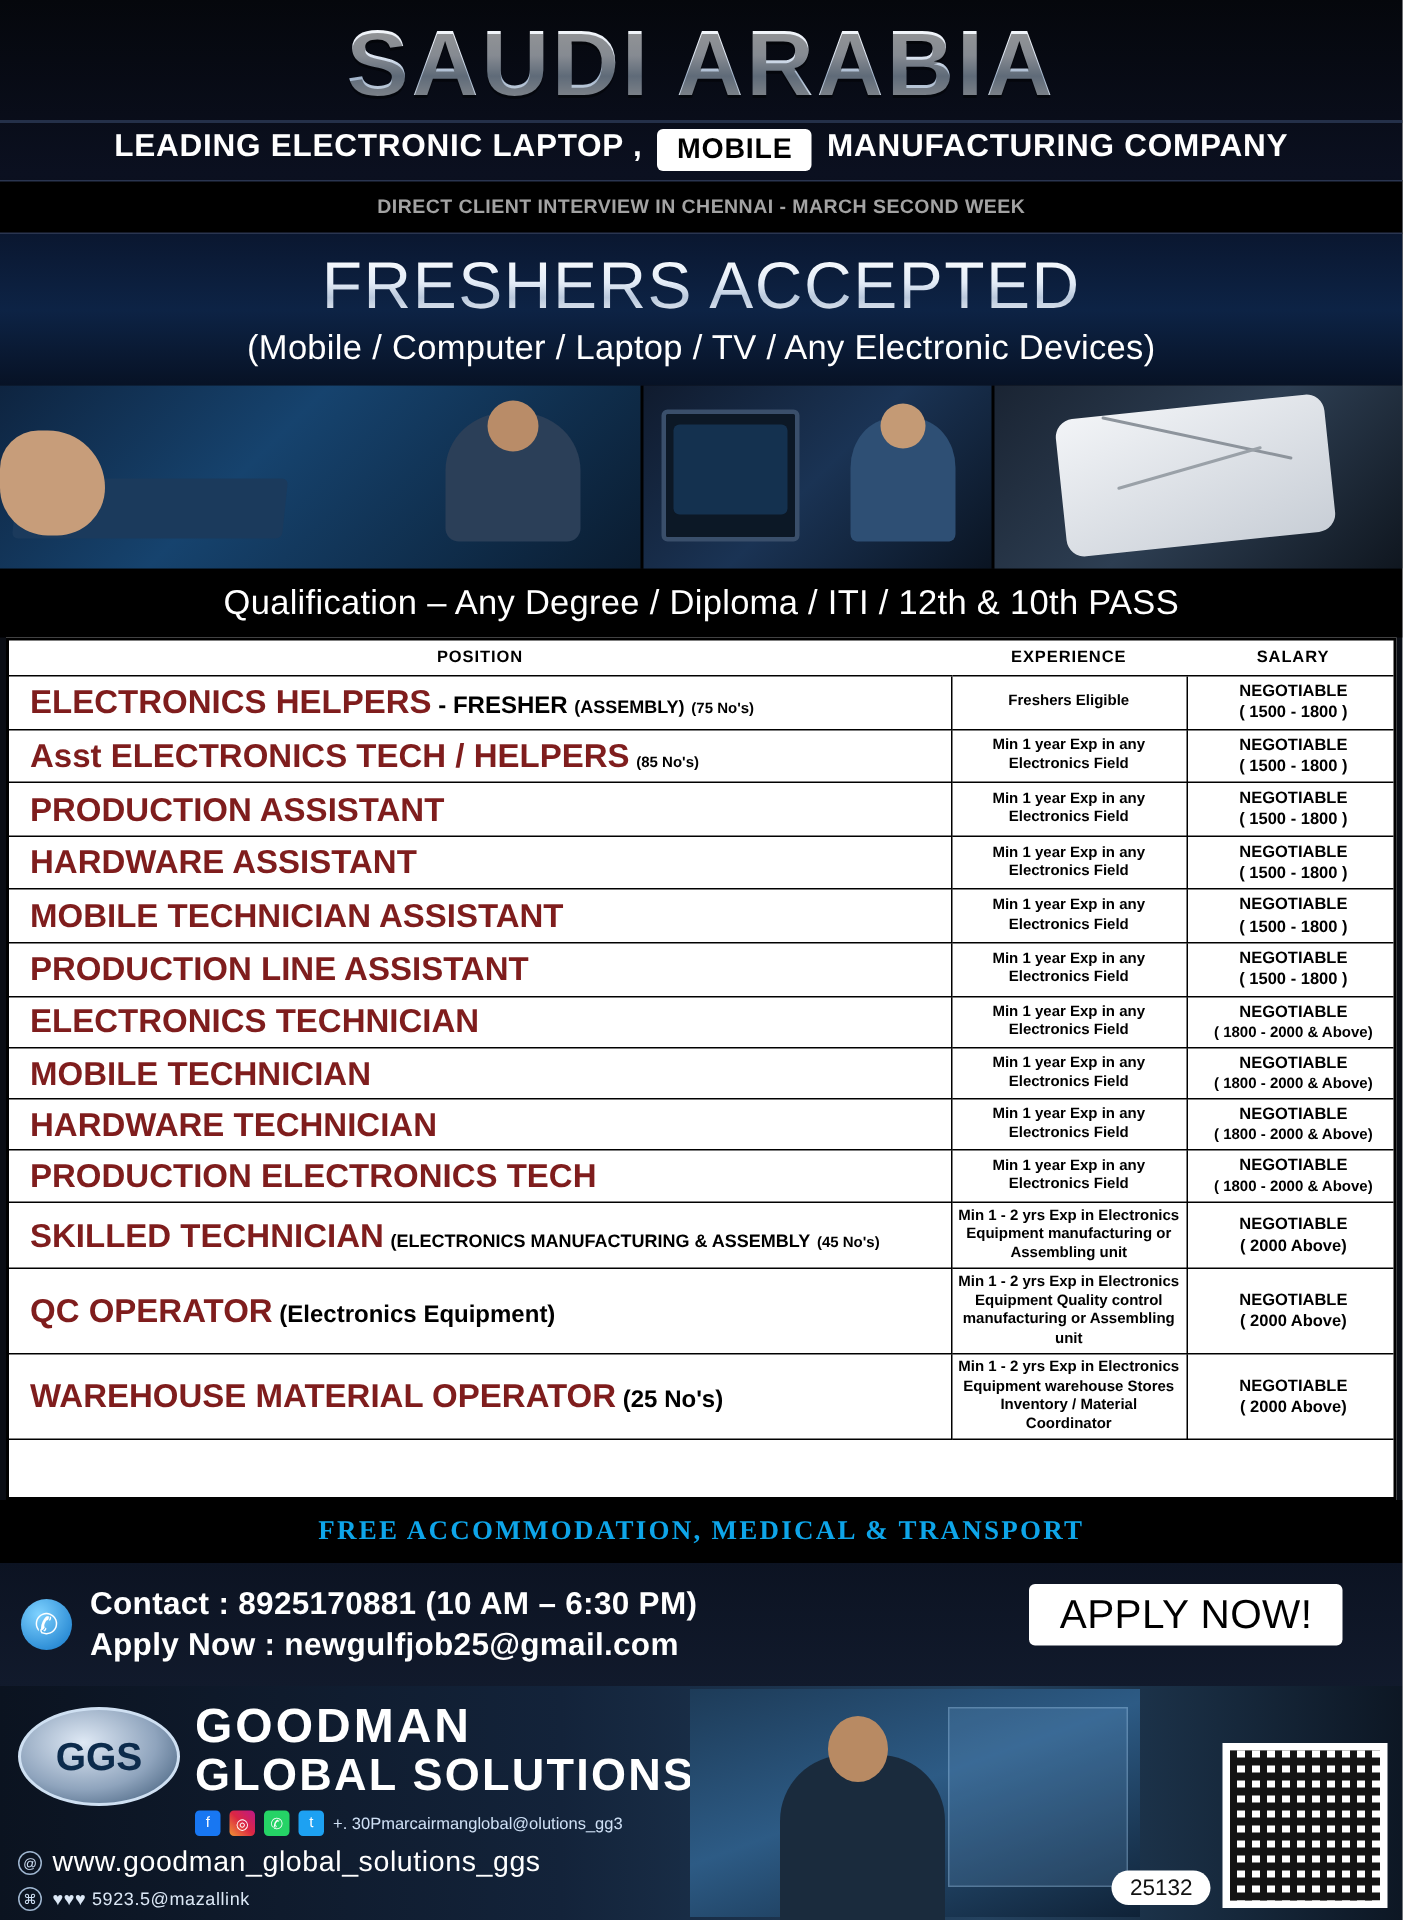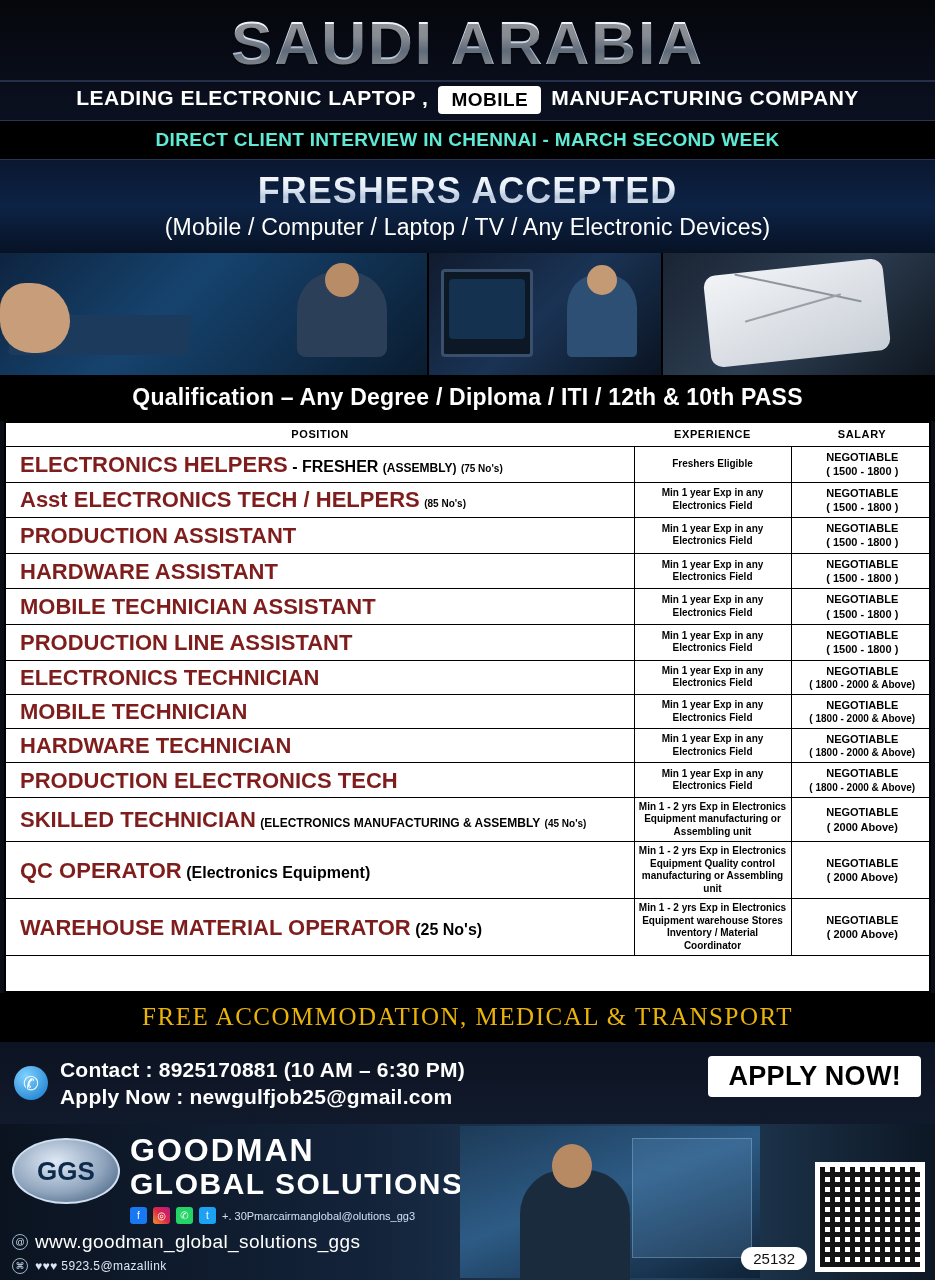--- a/index.html
+++ b/index.html
@@ -63,33 +63,33 @@
     letter-spacing: 0.5px;
   }
   .interview-band {
     background: #000000;
     border-top: 1px solid #2a3550;
     border-bottom: 1px solid #2a3550;
     text-align: center;
     padding: 8px 0;
   }
   .interview-band span {
-    color: #5eead4;
-    font-weight: bold;
-    font-size: 19px;
+    color: #a3a3a3;
+    font-weight: bold;
+    font-size: 13px;
     letter-spacing: 0.3px;
   }
   .freshers-band {
     background: linear-gradient(180deg,#0a1730 0%,#0d2345 50%,#071225 100%);
     text-align: center;
     padding: 10px 0 12px 0;
   }
   .freshers-title {
-    font-weight: bold;
-    font-size: 36px;
+    font-weight: normal;
+    font-size: 44px;
     letter-spacing: 1px;
     background: linear-gradient(180deg,#ffffff 0%,#e3ecf7 45%,#b9c8dc 65%,#ffffff 100%);
     -webkit-background-clip: text;
     background-clip: text;
     color: transparent;
   }
   .freshers-sub {
     color: #ffffff;
     font-size: 23px;
     margin-top: 2px;
@@ -127,21 +127,21 @@
   .p3 .crack { left: 70px; top: 34px; width: 130px; height: 2px; background: #8d949c; transform: rotate(12deg); }
   .p3 .crack2 { left: 80px; top: 54px; width: 100px; height: 2px; background: #9aa1a8; transform: rotate(-16deg); }
 
   .qual-band {
     background: #000000;
     text-align: center;
     padding: 9px 0 10px 0;
   }
   .qual-band span {
     color: #ffffff;
-    font-weight: bold;
+    font-weight: normal;
     font-size: 23px;
     letter-spacing: 0.2px;
   }
 
   
   .table-wrap {
     background: #ffffff;
     margin: 0 4px;
     border: 2px solid #000;
     flex: 1 1 auto;
@@ -194,24 +194,24 @@
   .p-tiny { font-size: 10px; font-weight: bold; color: #000; }
   .sal-tight { font-size: 10px; }
 
   
   .free-band {
     background: #000;
     text-align: center;
     padding: 10px 0 11px 0;
   }
   .free-band span {
-    color: #eab308;
+    color: #0ea5e9;
     font-family: "Liberation Serif", serif;
-    font-weight: normal;
-    font-size: 25px;
+    font-weight: bold;
+    font-size: 18px;
     letter-spacing: 1.5px;
   }
   .contact-band {
     background: linear-gradient(180deg,#0c1322 0%,#111a2c 100%);
     display: flex;
     align-items: center;
     padding: 8px 14px 8px 14px;
     gap: 12px;
     position: relative;
     height: 82px;
@@ -225,24 +225,24 @@
   }
   .contact-lines { display: flex; flex-direction: column; gap: 3px; }
   .contact-lines div {
     color: #ffffff;
     font-size: 21px;
     font-weight: bold;
     letter-spacing: 0.2px;
   }
   .apply-now {
     position: absolute;
-    right: 14px; top: 14px;
+    right: 40px; top: 14px;
     background: #ffffff;
     color: #000;
-    font-weight: bold;
+    font-weight: normal;
     font-size: 27px;
     padding: 5px 20px;
     border-radius: 4px;
     letter-spacing: 0.3px;
   }
   .brand-band {
     flex: 0 0 auto;
     height: 156px;
     background: linear-gradient(90deg,#0b1320 0%,#13233a 40%,#24425f 70%,#0d1724 100%);
     position: relative;

